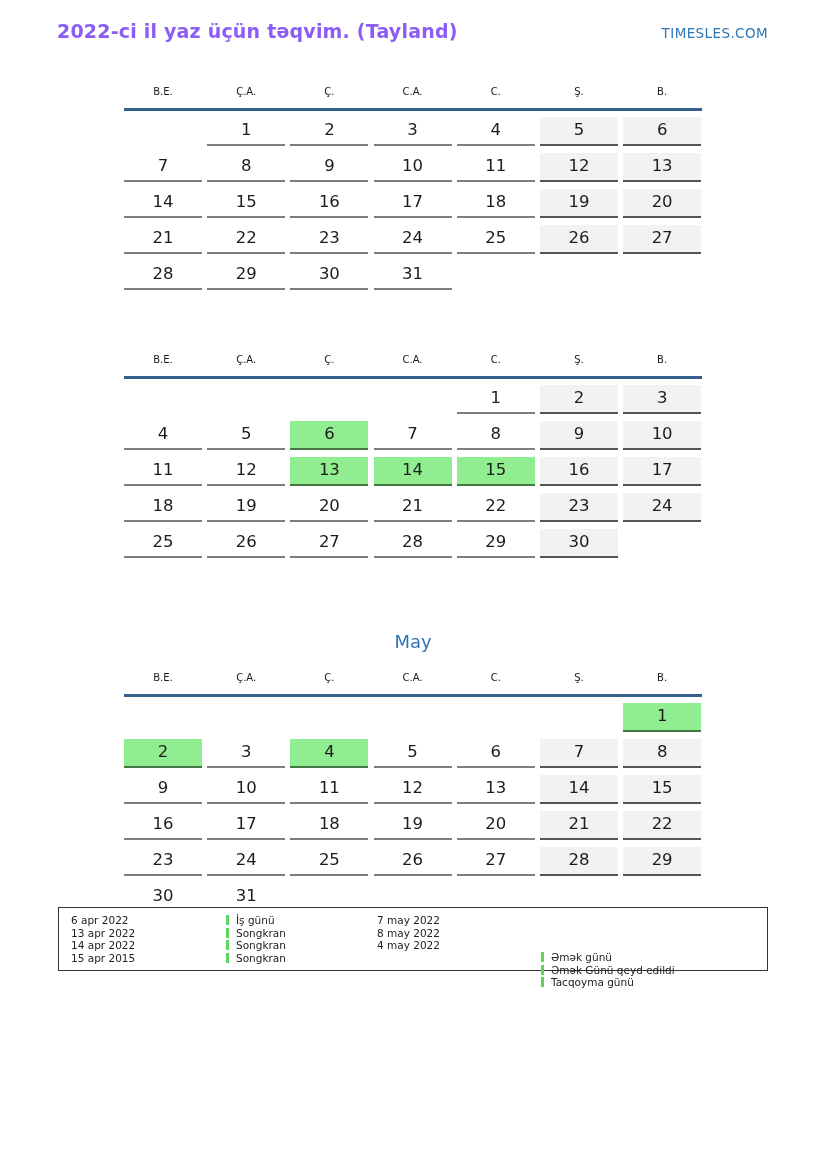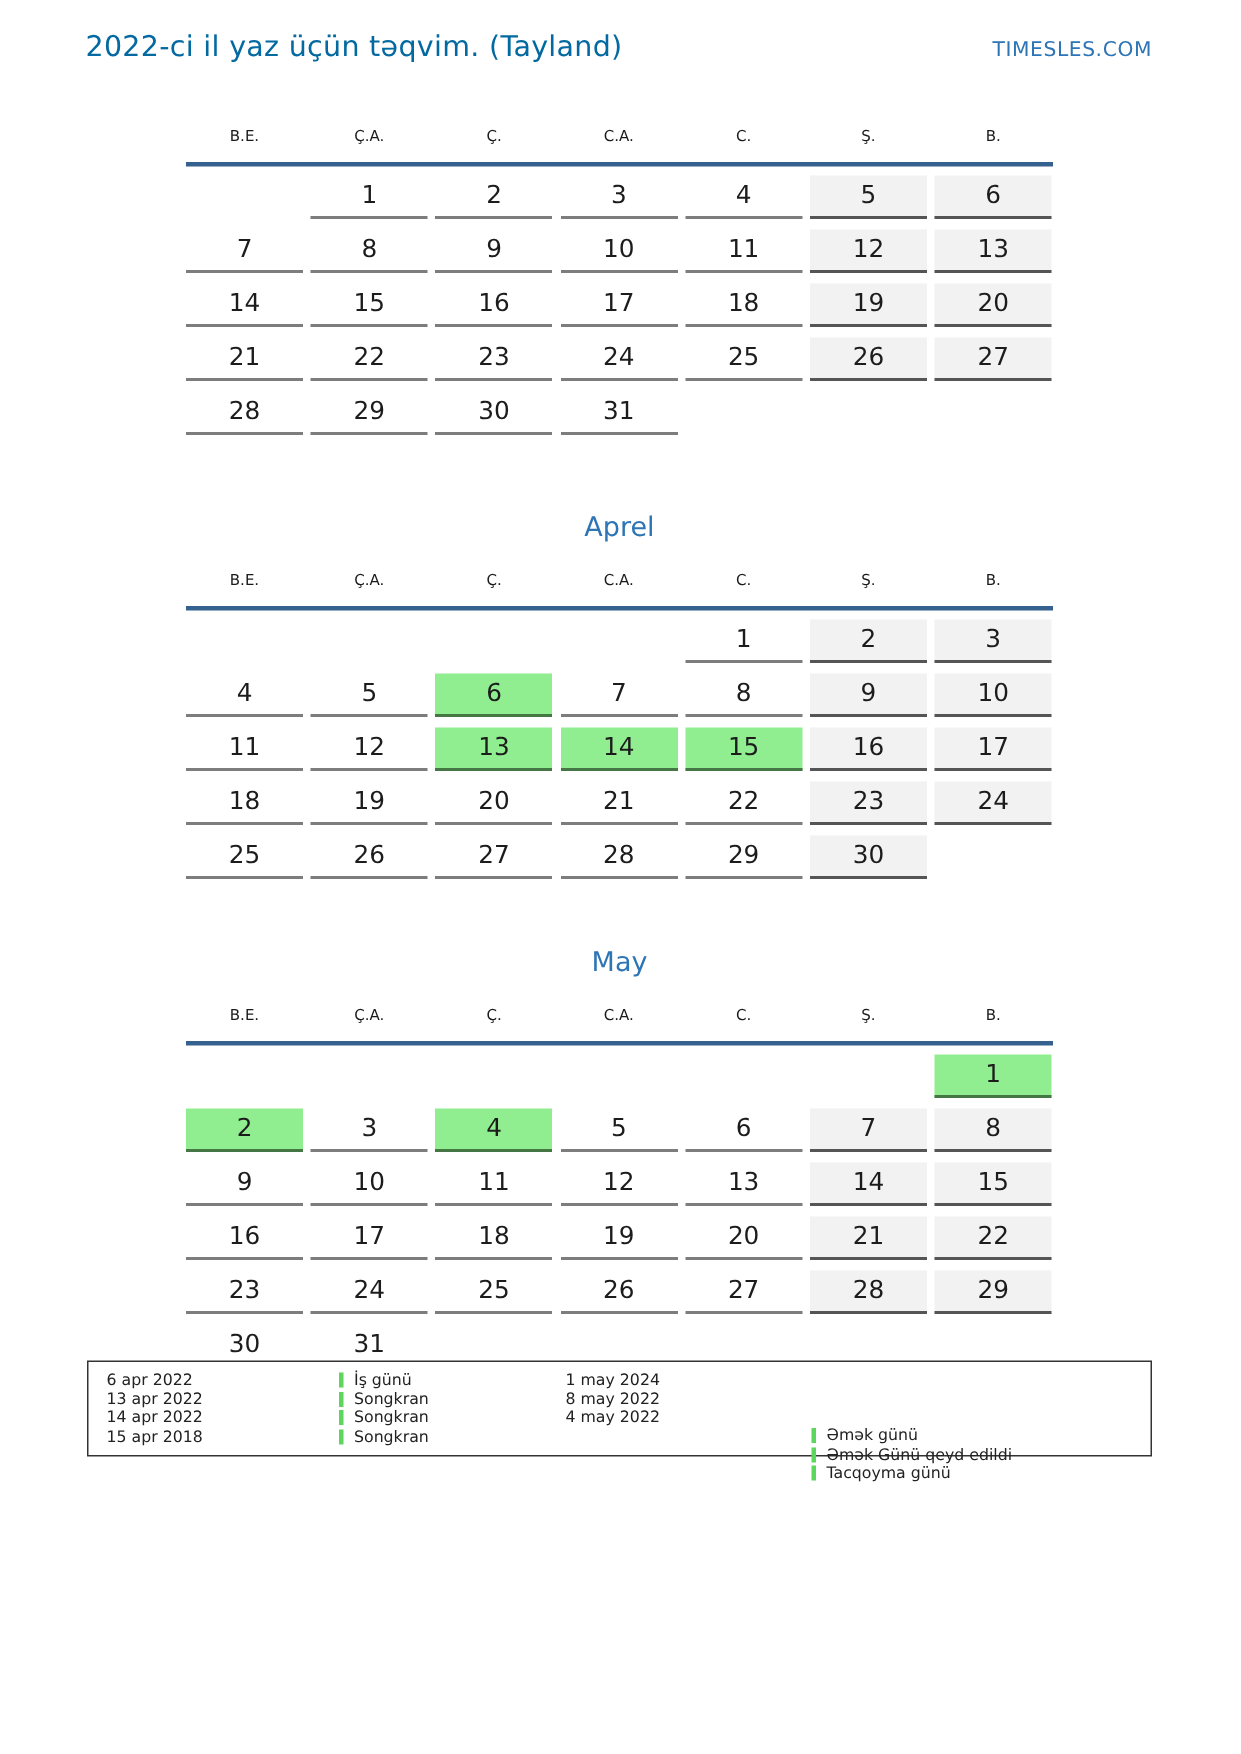--- a/index.html
+++ b/index.html
@@ -7,21 +7,21 @@
   body {
     width: 827px; height: 1169px;
     position: relative;
     font-family: "DejaVu Sans", "Liberation Sans", sans-serif;
     color: #1c1c1c;
     overflow: hidden;
   }
   
   .page-title {
     position: absolute; left: 57px; top: 20px;
-    font-size: 19px; font-weight: normal; color: #0369a1;
+    font-size: 19px; font-weight: bold; color: #8b5cf6;
     letter-spacing: 0.2px;
   }
   .site-link {
     position: absolute; right: 59px; top: 25px;
     font-size: 13.5px; color: var(--accent-blue, #2e75b6);
     text-decoration: none; letter-spacing: 0.4px;
     cursor: pointer;
   }
   
   .month {
@@ -140,21 +140,20 @@
           <div class="day-cell wd">29</div>
           <div class="day-cell wd">30</div>
           <div class="day-cell wd">31</div>
           <div class="day-cell empty"></div>
           <div class="day-cell empty"></div>
           <div class="day-cell empty"></div>
         </div>
       </div>
     </section>
     <section class="month m1">
-      <div class="month-title">Aprel</div>
       <div class="weekday-row">
         <div class="weekday-label">B.E.</div>
         <div class="weekday-label">Ç.A.</div>
         <div class="weekday-label">Ç.</div>
         <div class="weekday-label">C.A.</div>
         <div class="weekday-label">C.</div>
         <div class="weekday-label">Ş.</div>
         <div class="weekday-label">B.</div>
       </div>
       <div class="header-line"></div>
@@ -275,42 +274,42 @@
         </div>
       </div>
     </section>
   </div>
 
 <div class="legend" id="legend">
     <div class="legend-col dates-0">
       <div class="legend-row">6 apr 2022</div>
       <div class="legend-row">13 apr 2022</div>
       <div class="legend-row">14 apr 2022</div>
-      <div class="legend-row">15 apr 2018</div>
+      <div class="legend-row">15 apr 2015</div>
     </div>
     <div class="legend-col labels-0">
       <div class="legend-row">
         <span class="legend-marker"></span>
         <span>İş günü</span>
       </div>
       <div class="legend-row">
         <span class="legend-marker"></span>
         <span>Songkran</span>
       </div>
       <div class="legend-row">
         <span class="legend-marker"></span>
         <span>Songkran</span>
       </div>
       <div class="legend-row">
         <span class="legend-marker"></span>
         <span>Songkran</span>
       </div>
     </div>
     <div class="legend-col dates-1">
-      <div class="legend-row">1 may 2024</div>
+      <div class="legend-row">7 may 2022</div>
       <div class="legend-row">8 may 2022</div>
       <div class="legend-row">4 may 2022</div>
     </div>
     <div class="legend-col labels-1">
       <div class="legend-row">
         <span class="legend-marker"></span>
         <span>Əmək günü</span>
       </div>
       <div class="legend-row">
         <span class="legend-marker"></span>

